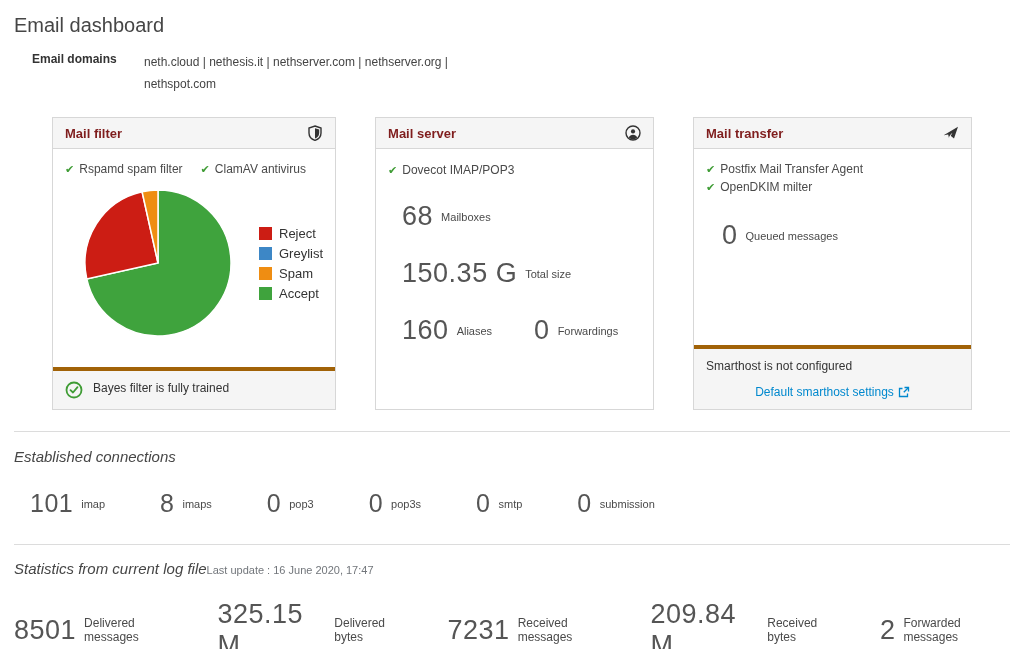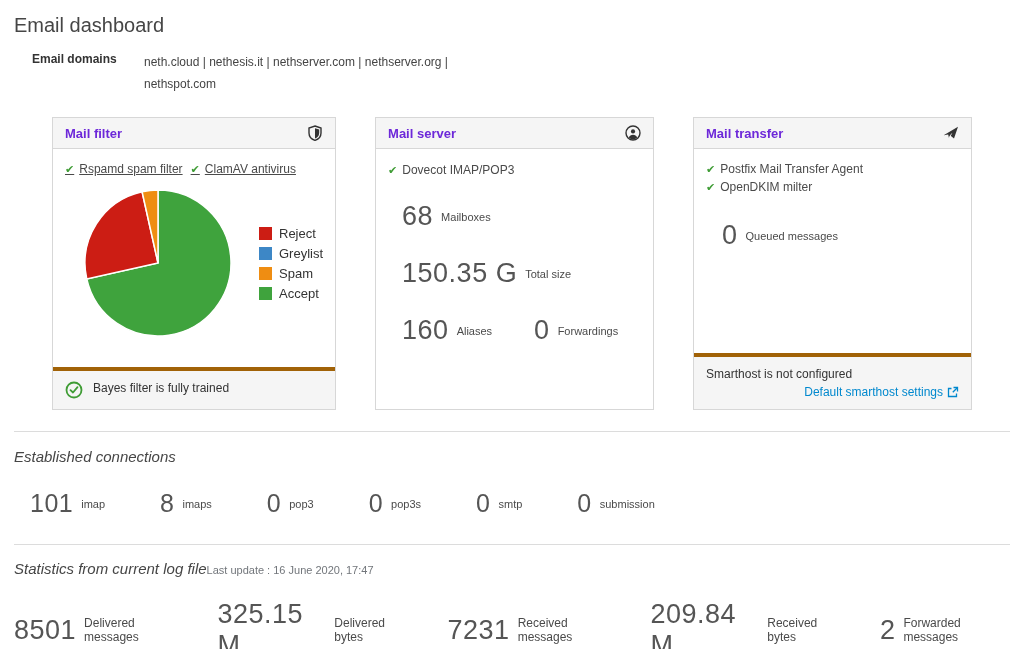--- a/index.html
+++ b/index.html
@@ -17,28 +17,28 @@
   .domains-label { font-size:12px; font-weight:700; color:#333; width:112px; flex:none; padding-top:1px; }
   .domains-value { font-size:12px; color:#444; max-width:336px; line-height:22px; }
 
   
   .cards-row { display:flex; gap:39px; margin:22px 38px 0 38px; }
   .card { flex:1 1 0; border:1px solid #d7d7d7; background:#fff; display:flex; flex-direction:column; min-height:293px; }
   .card-header {
     background:#f5f5f5; border-bottom:1px solid #d7d7d7;
     padding:7px 12px; display:flex; justify-content:space-between; align-items:center;
   }
-  .card-title { font-size:13px; font-weight:700; color:#6d28d9; }
+  .card-title { font-size:13px; font-weight:700; color:#7f1d1d; }
   .hdr-icon { width:16px; height:16px; display:inline-flex; align-items:center; justify-content:center; }
   .card-body { padding:11px 12px 8px 12px; flex:1 1 auto; }
   .card-footer { margin-top:auto; background:#f5f5f5; border-top:4px solid #a16207; padding:10px 12px; font-size:12px; color:#333; }
 
   .service { font-size:12px; color:#4a4a4a; line-height:18px; white-space:nowrap; }
   .check { color:#3f9c35; font-size:11px; margin-right:5px; }
-  .services-inline { display:flex; gap:8px;text-decoration:underline; }
+  .services-inline { display:flex; gap:18px; }
 
   .bignum { font-size:27px; font-weight:300; color:#555; letter-spacing:0.5px; }
   .statlabel { font-size:11px; color:#4a4a4a; margin-left:8px; }
   .stat-line { display:flex; align-items:center; }
 
   
   .chart-area { display:flex; align-items:center; gap:26px; padding-left:18px; margin-top:10px; }
   .legend { list-style:none; }
   .legend li { display:flex; align-items:center; margin:5px 0; cursor:pointer; }
   .legend .swatch { width:13px; height:13px; flex:none; margin-right:7px; }
@@ -47,21 +47,21 @@
   .filter-footer { display:flex; gap:10px; }
 
   
   .ms-stat { margin:26px 0 0 14px; }
   .ms-stat.first { margin-top:22px; }
   .ms-pair { display:flex; gap:42px; }
 
   
   .mt-queued { margin:24px 0 0 16px; }
   .transfer-footer .f-line1 { font-size:12px; color:#333; }
-  .transfer-footer .f-line2 { text-align:right; margin-top:4px; }
+  .transfer-footer .f-line2 { text-align:center; margin-top:12px; }
   a.smarthost-link { color:#0088ce; text-decoration:none; font-size:12px; display:inline-flex; align-items:center; gap:4px; }
 
   .divider { border:none; border-top:1px solid #dcdcdc; margin:21px 0 0 0; }
 
   .section-heading { font-size:15px; font-weight:400; color:#464646;font-style:italic; }
   .connections { margin-top:16px; }
   .conn-stats { display:flex; gap:55px; margin:24px 0 0 16px; align-items:flex-start; }
   .conn-stat .bignum { font-size:25px; }
 
   .stats-header { display:flex; justify-content:flex-start; align-items:baseline; margin-top:15px; }

